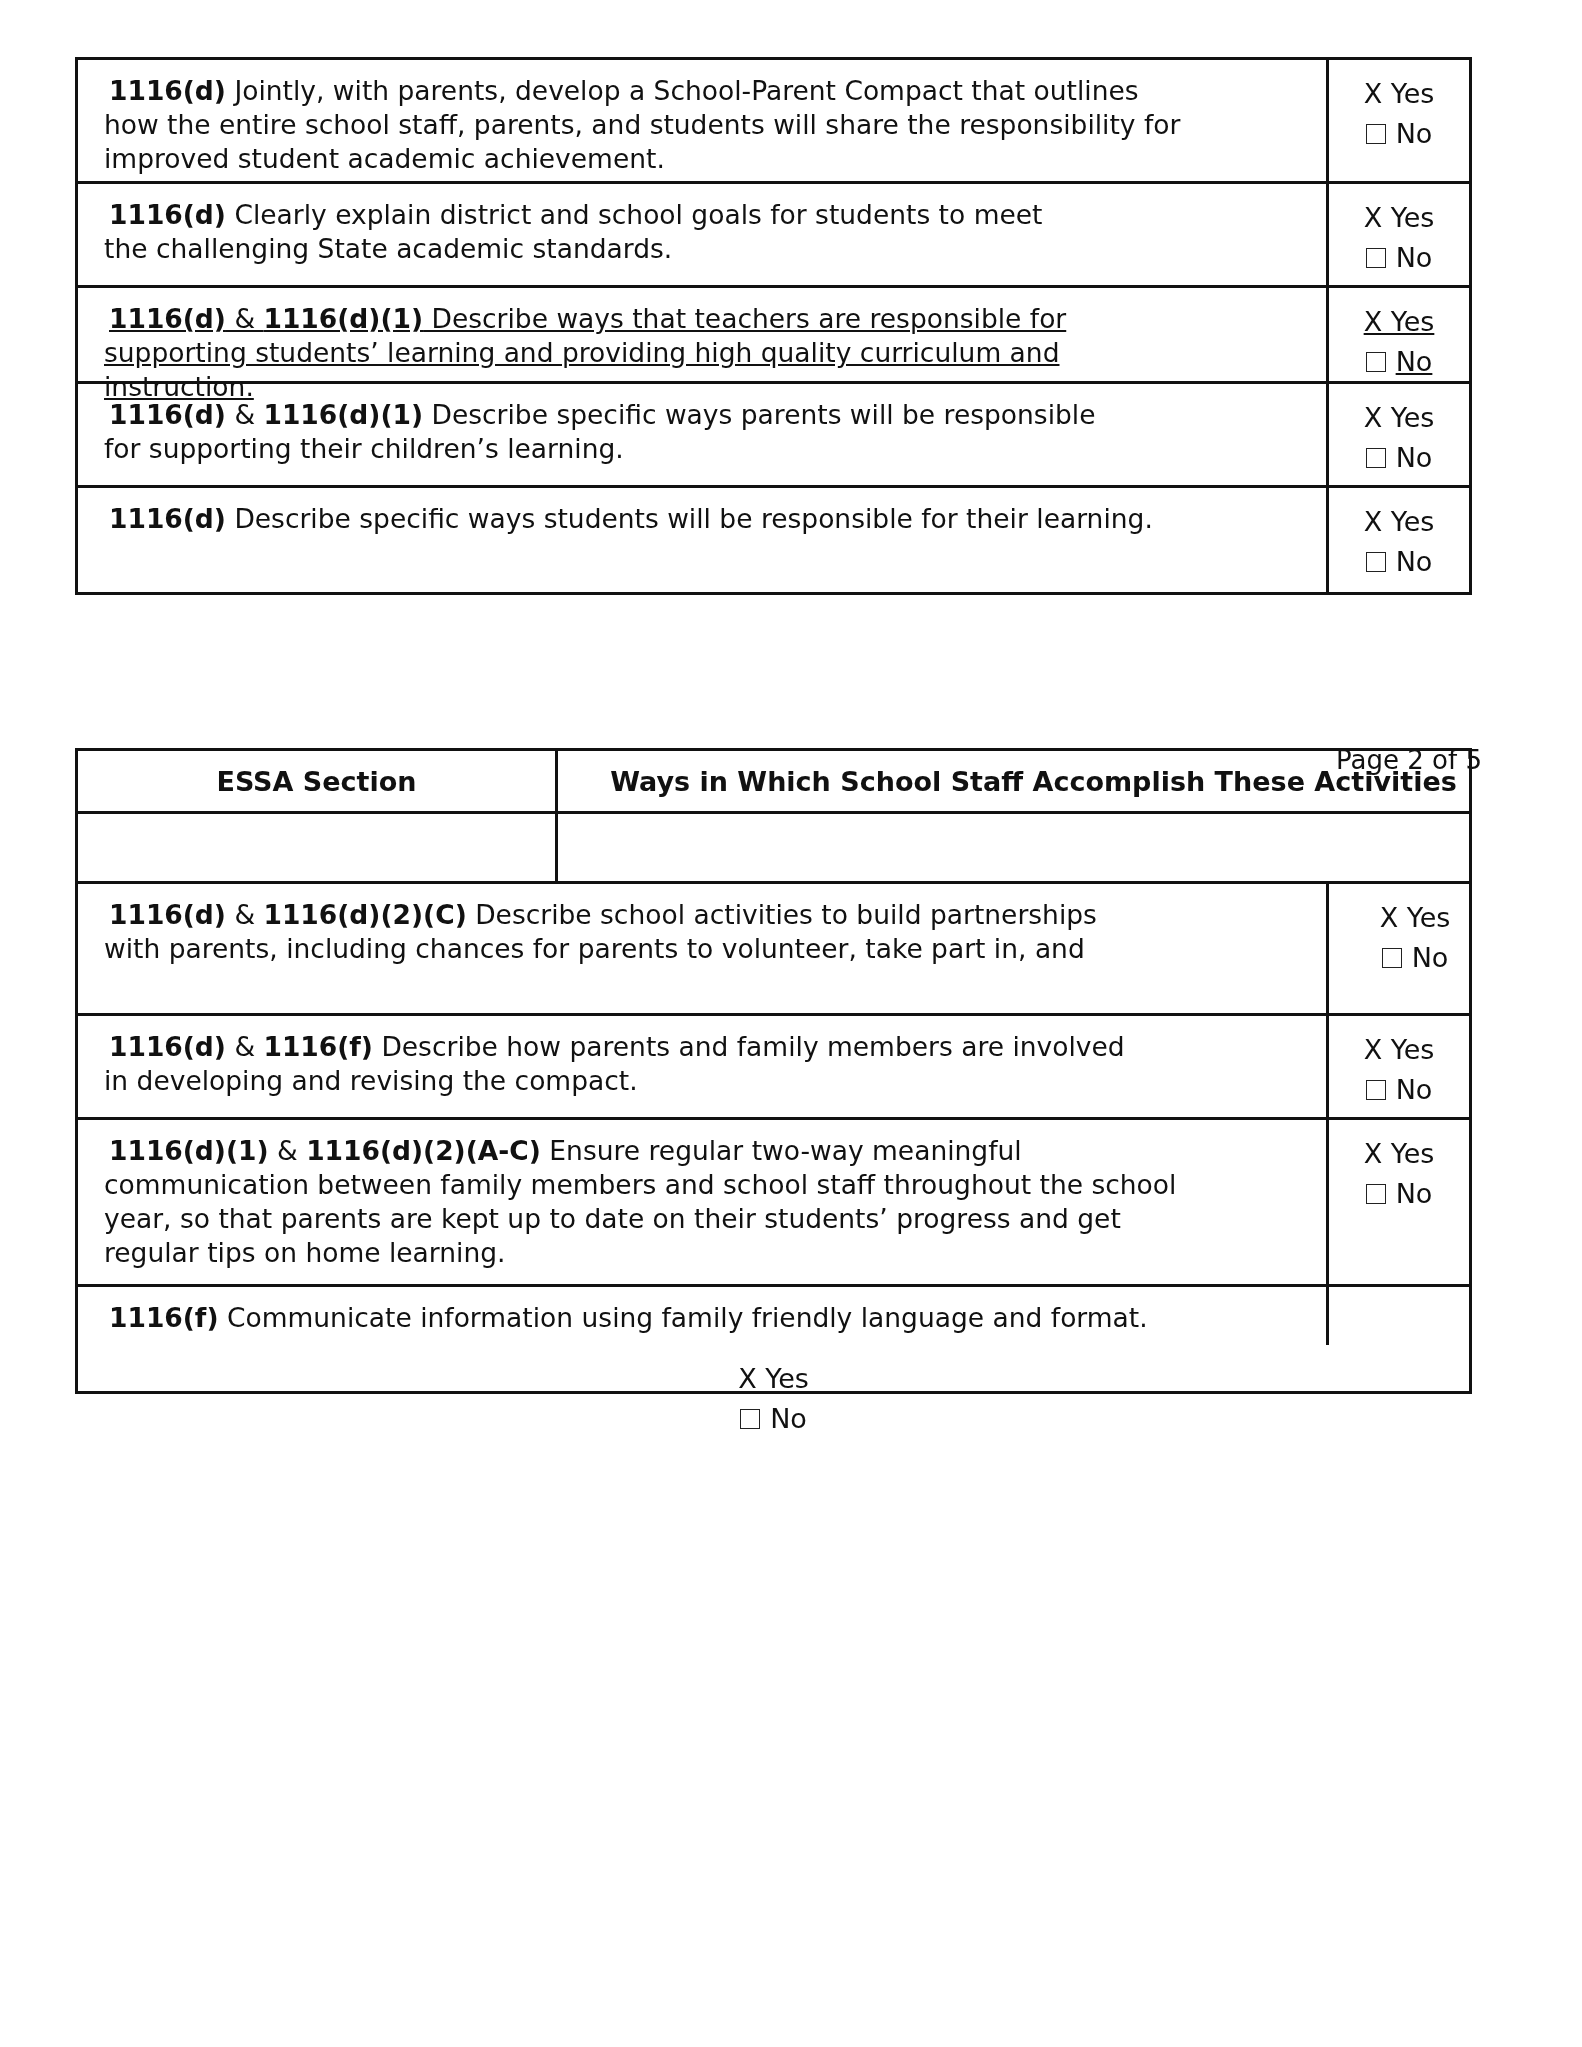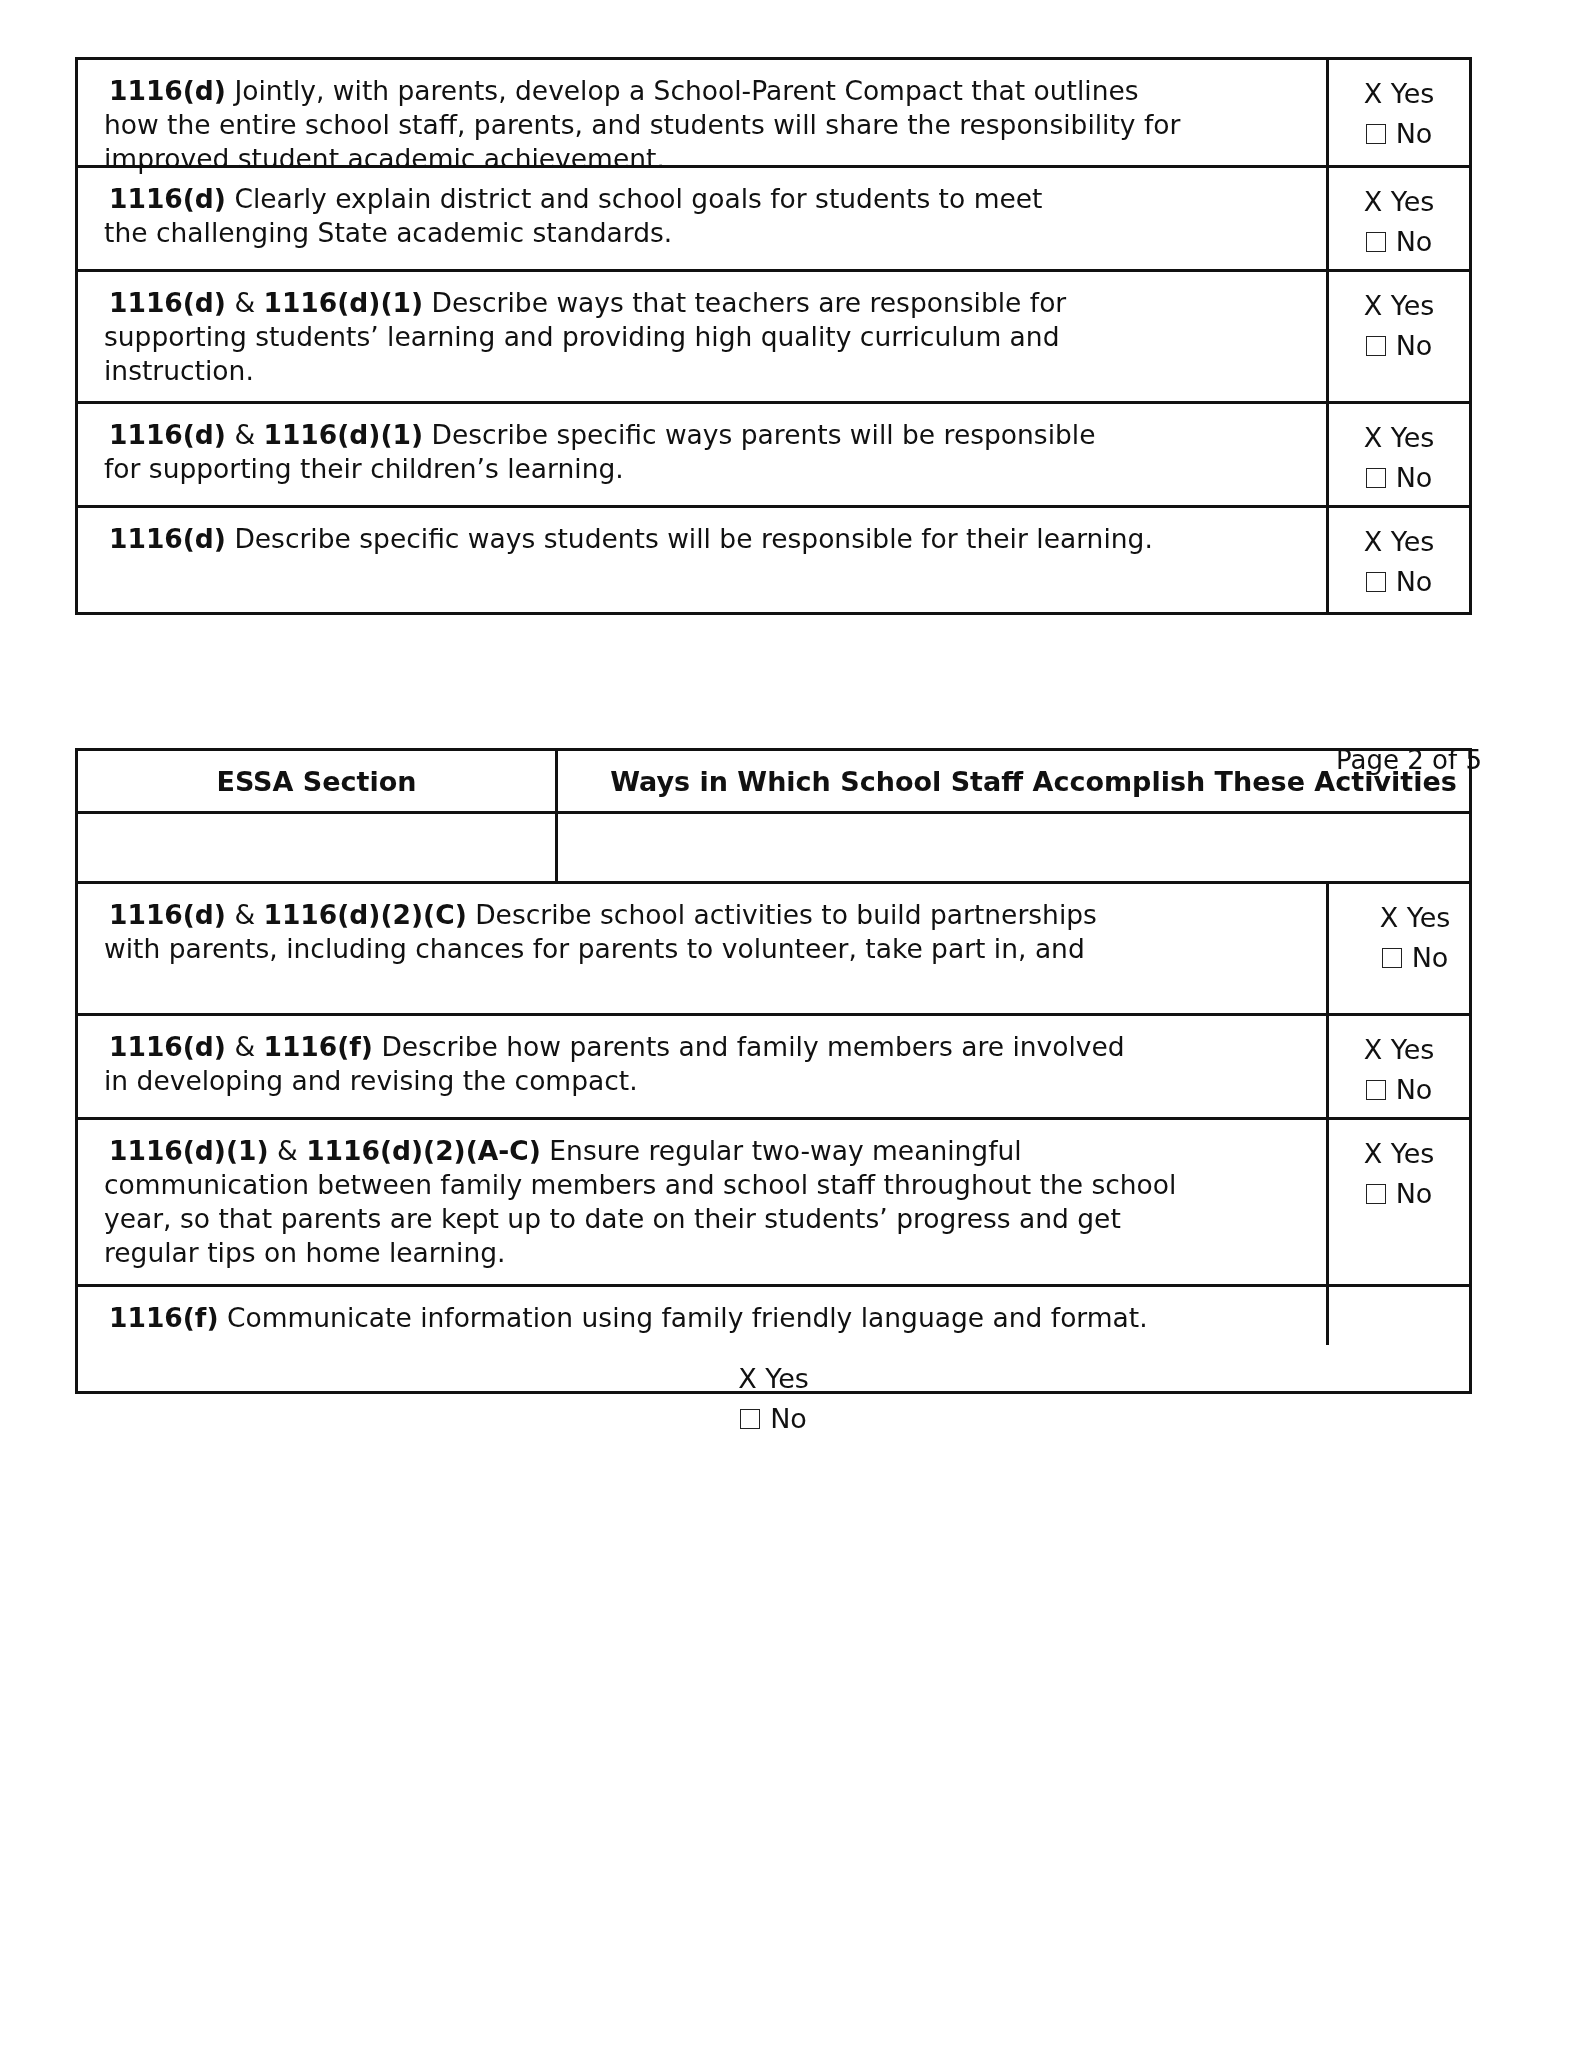--- a/index.html
+++ b/index.html
@@ -20,42 +20,42 @@
   .hdr .c1 { width: 477px; border-right: 3px solid #111; display: flex; align-items: center; justify-content: center; font-weight: bold; font-size: 27px; }
   .hdr .c2 { flex: 1; display: flex; align-items: center; justify-content: center; font-weight: bold; font-size: 27px; white-space: nowrap; padding-left: 40px; }
   .empty { display: flex; height: 67px; border-bottom: 3px solid #111; }
   .empty .c1 { width: 477px; border-right: 3px solid #111; }
   .empty .c2 { flex: 1; }
 </style>
 </head>
 <body>
 
 <div class="tbl" id="table1" style="top:57px;">
-    <div class="row" style="height: 108px;">
+    <div class="row" style="height: 124px;">
       <div class="desc">
         <span class="line"><b>1116(d)</b><span> Jointly, with parents, develop a School-Parent Compact that outlines</span></span>
         <span class="line indent0"><span>how the entire school staff, parents, and students will share the responsibility for</span></span>
         <span class="line indent0"><span>improved student academic achievement.</span></span>
       </div>
       <div class="yn">
         <span class="yes">X Yes</span>
         <span class="no"><span class="box"></span><span>No</span></span>
       </div>
     </div>
     <div class="row" style="height: 104px;">
       <div class="desc">
         <span class="line"><b>1116(d)</b><span> Clearly explain district and school goals for students to meet</span></span>
         <span class="line indent0"><span>the challenging State academic standards.</span></span>
       </div>
       <div class="yn">
         <span class="yes">X Yes</span>
         <span class="no"><span class="box"></span><span>No</span></span>
       </div>
     </div>
-    <div class="row" style="height: 132px;">
+    <div class="row" style="height: 96px; text-decoration: underline;">
       <div class="desc">
         <span class="line"><b>1116(d)</b><span> &amp; </span><b>1116(d)(1)</b><span> Describe ways that teachers are responsible for</span></span>
         <span class="line indent0"><span>supporting students’ learning and providing high quality curriculum and</span></span>
         <span class="line indent0"><span>instruction.</span></span>
       </div>
       <div class="yn">
         <span class="yes">X Yes</span>
         <span class="no"><span class="box"></span><span>No</span></span>
       </div>
     </div>

